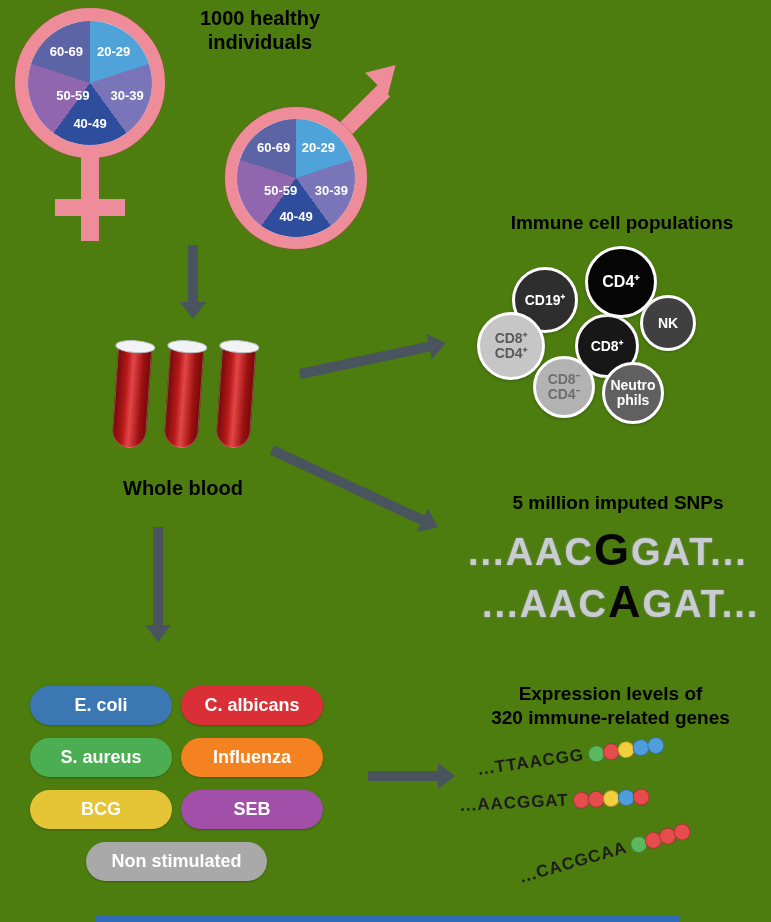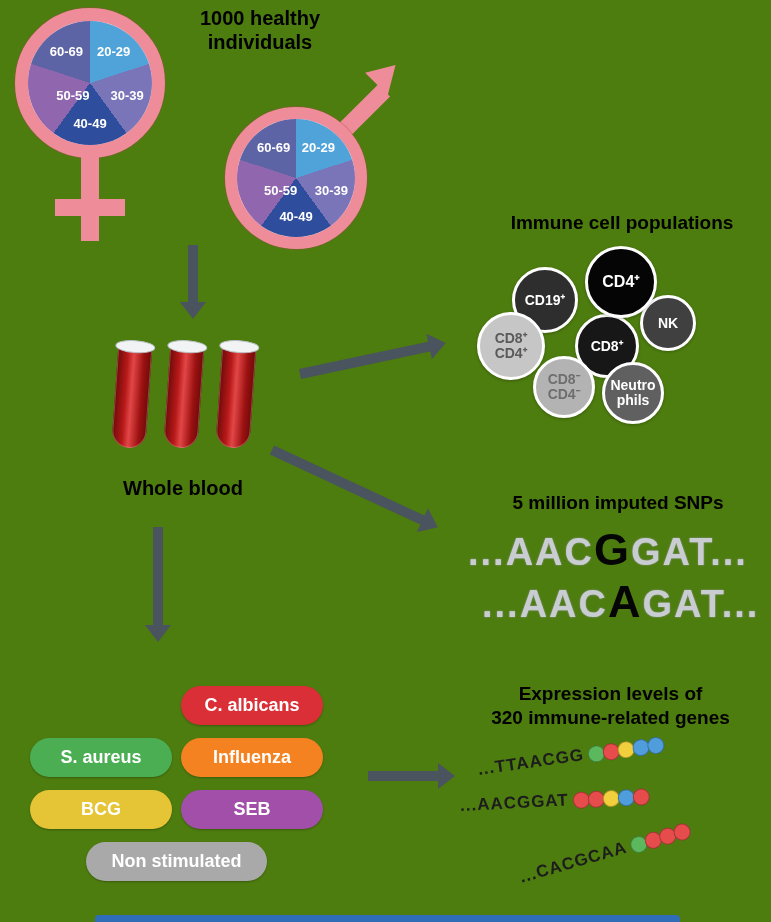--- a/index.html
+++ b/index.html
@@ -192,20 +192,21 @@
 CD4⁺</span></div>
     <div class="cell c-cd4" style="background: rgb(5, 5, 5); color: rgb(255, 255, 255);"><span>CD4⁺</span></div>
   </div>
 
   <div class="section-title snp-title">5 million imputed SNPs</div>
   <div class="snp-block">
     <div class="snp-row"><span class="snp-dim">...AAC</span><span class="snp-var">G</span><span class="snp-dim">GAT...</span></div>
     <div class="snp-row snp-row-2"><span class="snp-dim">...AAC</span><span class="snp-var">A</span><span class="snp-dim">GAT...</span></div>
   </div>
 
+  <div class="pill pill-ecoli" style="background: rgb(58, 119, 179);">E. coli</div>
   <div class="pill pill-calb" style="background: rgb(218, 47, 54);">C. albicans</div>
   <div class="pill pill-saureus" style="background: rgb(76, 174, 82);">S. aureus</div>
   <div class="pill pill-influ" style="background: rgb(245, 130, 32);">Influenza</div>
   <div class="pill pill-bcg" style="background: rgb(229, 196, 53);">BCG</div>
   <div class="pill pill-seb" style="background: rgb(161, 79, 168);">SEB</div>
   <div class="pill pill-nonstim" style="background: rgb(169, 169, 169);">Non stimulated</div>
 
   <div class="section-title expr-title">Expression levels of
 320 immune-related genes</div>
   <div class="probe probe-1">

